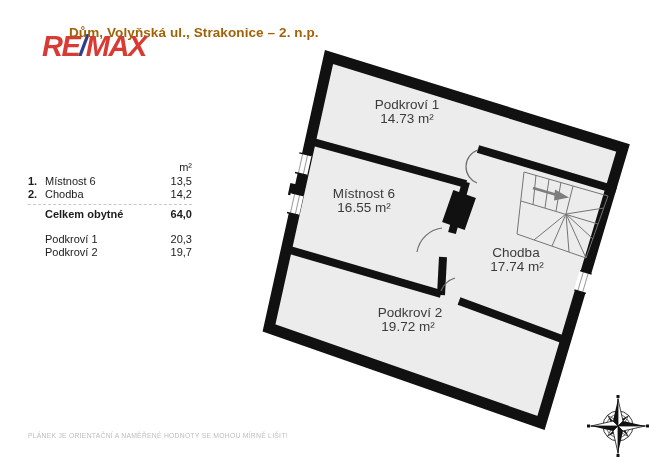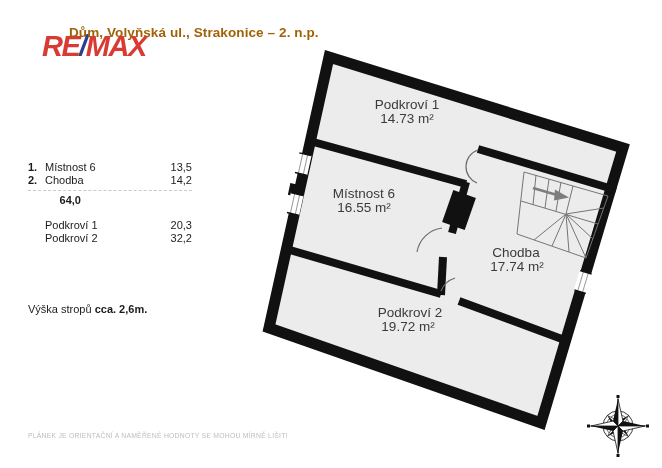--- a/index.html
+++ b/index.html
@@ -50,49 +50,48 @@
 
 <div class="stage">
 
   <div class="page-title">Dům, Volyňská ul., Strakonice – 2. n.p.</div>
 
   <div class="remax-logo">
     <span class="logo-re">RE</span><span class="logo-slash">/</span><span class="logo-max">MAX</span>
   </div>
 
   <div class="legend">
+    <div class="lhead">m²</div>
     <div class="lrow">
       <span class="lnum">1.</span>
       <span class="lname">Místnost 6</span>
       <span class="lval">13,5</span>
     </div>
     <div class="lrow">
       <span class="lnum">2.</span>
       <span class="lname">Chodba</span>
       <span class="lval">14,2</span>
     </div>
     <div class="lrow ltotal">
       <span class="lnum"></span>
+      <span class="lname">Celkem obytné</span>
       <span class="lval">64,0</span>
     </div>
     <div class="lrow lextra">
       <span class="lnum"></span>
       <span class="lname">Podkroví 1</span>
       <span class="lval">20,3</span>
     </div>
     <div class="lrow">
       <span class="lnum"></span>
       <span class="lname">Podkroví 2</span>
-      <span class="lval">32,2</span>
+      <span class="lval">19,7</span>
     </div>
   </div>
 
-  <div class="ceiling-note">
-    <span>Výška stropů </span><b>cca. 2,6m.</b>
-  </div>
 
   <svg class="plan" width="662" height="468" viewBox="0 0 662 468">
 
     <polygon points="329,57 623,148 541,423 269,328" fill="#ececec" stroke="#111111" stroke-width="11" stroke-linejoin="miter"></polygon>
 
     <g stroke="#111111" stroke-width="8">
       <line x1="306" y1="140" x2="466" y2="184"></line>
       <line x1="478" y1="149" x2="616" y2="190"></line>
       <line x1="466" y1="182" x2="452" y2="233"></line>
       <line x1="443" y1="257" x2="441" y2="295"></line>

